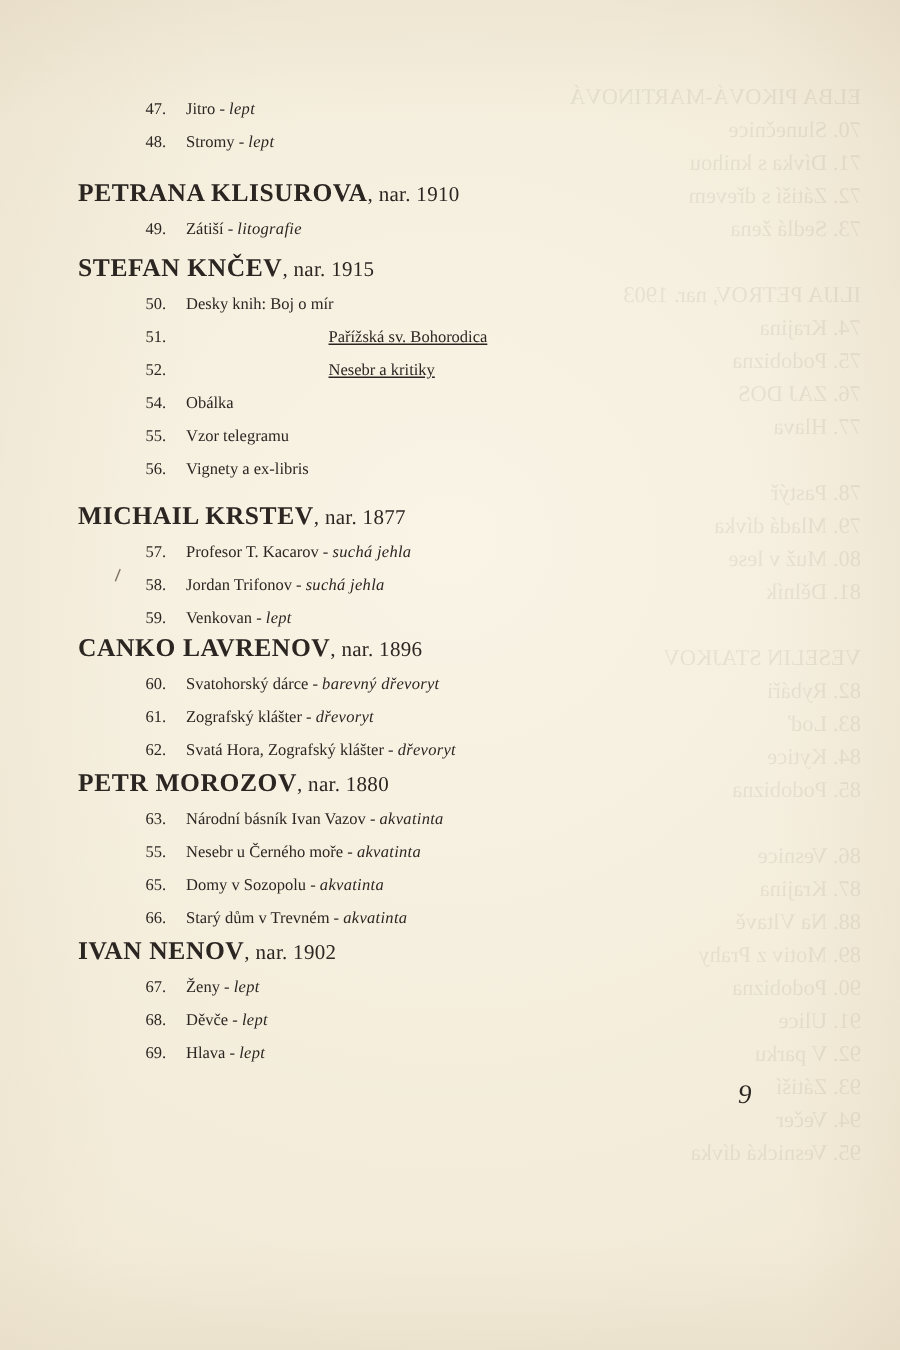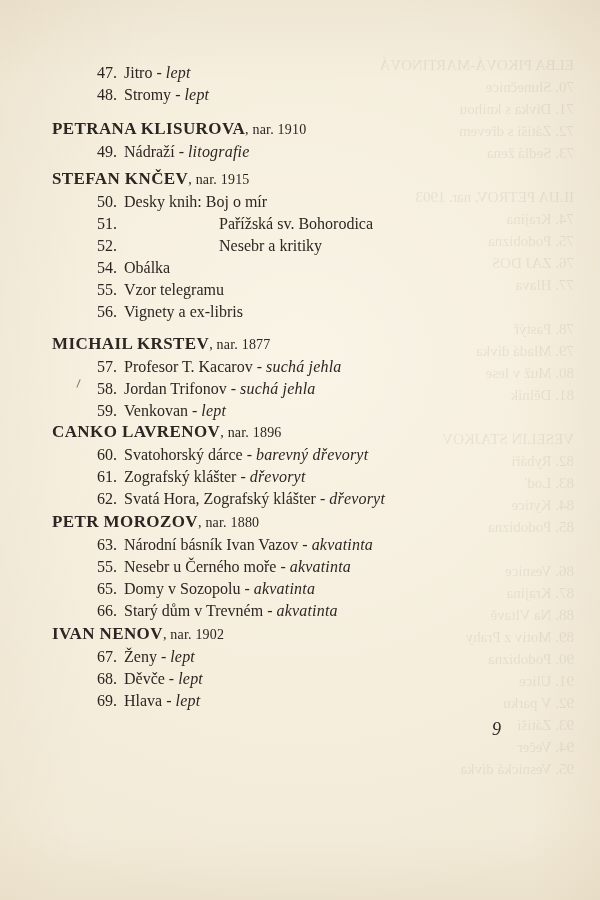--- a/index.html
+++ b/index.html
@@ -78,35 +78,36 @@
   }
   .heading .born {
     font-size: 14px;
     letter-spacing: 0.2px;
   }
 
   .entry {
     position: relative;
     height: 22px;
     line-height: 22px;
-    font-size: 16px;
+    font-size: 11px;
     white-space: nowrap;
   }
   .entry .num {
     position: absolute;
     left: 97px;
     width: 22px;
     text-align: left;
   }
   .entry .title {
     position: absolute;
     left: 124px;
   }
   .entry.indented .title {
     left: 219px;
+    text-decoration: underline;
   }
   .entry .tech {
     font-style: italic;
     letter-spacing: 0.2px;
     text-align: right;
   }
   .entry .dash {
     font-style: normal;
   }
 
@@ -187,21 +188,21 @@
     <div class="entry">
       <span class="num">48.</span>
       <span class="title"><span>Stromy</span><span class="dash"> - </span><span class="tech">lept</span></span>
     </div>
   </div>
 
   <div class="section" style="top:118px;">
     <div class="heading"><span class="name">PETRANA KLISUROVA</span><span class="born">, nar. 1910</span></div>
     <div class="entry">
       <span class="num">49.</span>
-      <span class="title"><span>Nádraží</span><span class="dash"> - </span><span class="tech">litografie</span></span>
+      <span class="title"><span>Zátiší</span><span class="dash"> - </span><span class="tech">litografie</span></span>
     </div>
   </div>
 
   <div class="section" style="top:168px;">
     <div class="heading"><span class="name">STEFAN KNČEV</span><span class="born">, nar. 1915</span></div>
     <div class="entry">
       <span class="num">50.</span>
       <span class="title">Desky knih:  Boj o mír</span>
     </div>
     <div class="entry indented">

